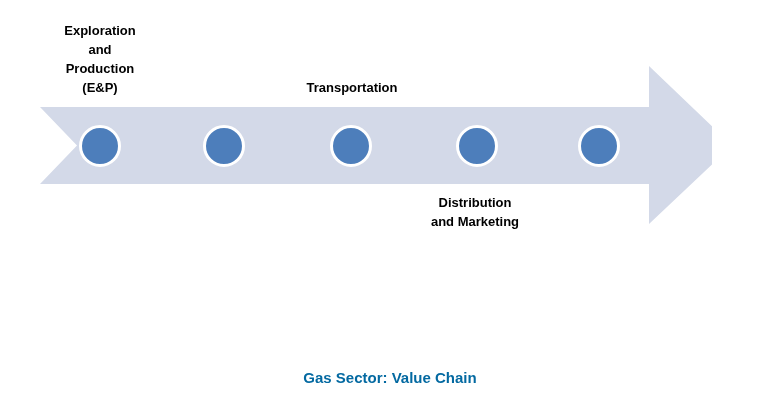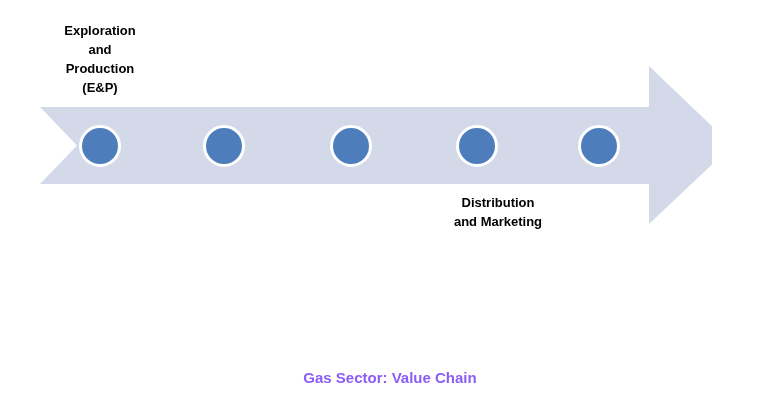--- a/index.html
+++ b/index.html
@@ -26,30 +26,30 @@
     text-align: center;
     font-weight: bold;
     font-size: 13px;
     line-height: 19px;
     color: #000000;
     white-space: pre-line;
   }
   .pos-s1 { left: 100px; top: 21px; }
   .pos-s2 { left: 226px; top: 193px; }
   .pos-s3 { left: 352px; top: 78px; }
-  .pos-s4 { left: 498px; top: 193px; }
+  .pos-s4 { left: 475px; top: 193px; }
   .pos-s5 { left: 600px; top: 78px; }
   .diagram-title {
     position: absolute;
     left: 390px; top: 368px;
     transform: translateX(-50%);
     font-weight: bold;
     font-size: 15px;
     line-height: 20px;
-    color: #8b5cf6;
+    color: #0369a1;
     white-space: nowrap;
   }
 </style>
 </head>
 <body>
 
 <div class="canvas">
 
   <svg class="arrow-svg" viewBox="0 0 762 400">
     <polygon points="40,107 649,107 649,66 732,145.5 649,224 649,184 40,184 77,145.5" fill="#D3D9E8"></polygon>
@@ -59,20 +59,21 @@
     <circle class="node" cx="477" cy="146" r="19.5" fill="#4D7EBB"></circle>
     <circle class="node" cx="599" cy="146" r="19.5" fill="#4D7EBB"></circle>
   </svg>
 
   <div class="stage-label pos-s1">Exploration
 and
 Production
 (E&amp;P)</div>
 
 
+  <div class="stage-label pos-s3">Transportation</div>
 
   <div class="stage-label pos-s4">Distribution
 and Marketing</div>
 
 
   <div class="diagram-title">Gas Sector: Value Chain</div>
 
 </div>
 
 </body></html>

